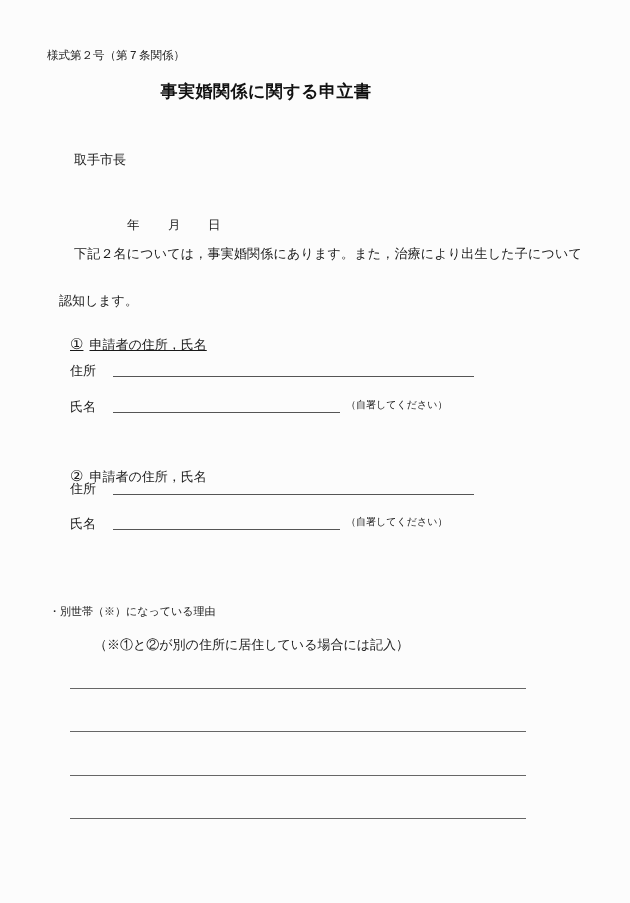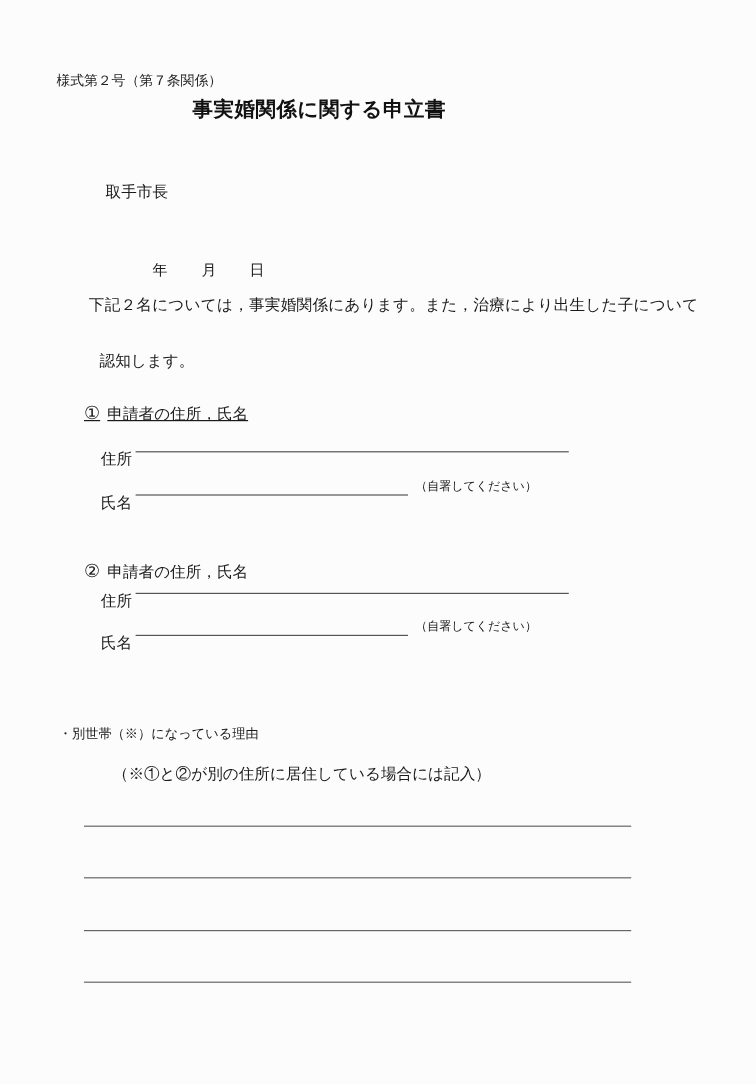--- a/index.html
+++ b/index.html
@@ -9,33 +9,33 @@
     }
     body {
       width: 630px;
       height: 903px;
       position: relative;
       overflow: hidden;
       color: #1a1a1a;
       font-family: "DejaVu Serif", "Liberation Serif", serif;
     }
     .abs { position: absolute; white-space: nowrap; }
-    .form-no { left: 47px; top: 48px; font-size: 11.5px; color: #222; margin-top: 12px; }
+    .form-no { left: 47px; top: 48px; font-size: 11.5px; color: #222; }
     .title {
       left: 0; width: 532px; top: 80px; text-align: center;
       font-family: "DejaVu Sans", "Liberation Sans", sans-serif;
       font-size: 17px; font-weight: bold; letter-spacing: 0.5px; color: #111;
     }
-    .addressee { left: 74px; top: 151px; font-size: 13px; margin-left: 14px; }
+    .addressee { left: 74px; top: 151px; font-size: 13px; }
     .date { top: 217px; font-size: 12.5px; }
     .para1 { left: 74px; top: 245px; font-size: 13px; letter-spacing: 0.2px; }
-    .para2 { left: 59px; top: 292px; font-size: 13px; margin-left: 24px; }
+    .para2 { left: 59px; top: 292px; font-size: 13px; }
     .sec-head { left: 70px; font-size: 13px; }
     .sec-head .num { font-size: 15px; margin-right: 6px; }
-    .lbl { left: 84px; font-size: 13px; margin-top: 12px; }
+    .lbl { left: 70px; font-size: 13px; }
     .uline { position: absolute; height: 0; border-top: 1px solid #555; }
     .sign-note { font-size: 10px; }
     .reason-head { left: 49px; top: 604px; font-size: 11px; }
     .reason-note { left: 94px; top: 636px; font-size: 13px; }
     .rline { position: absolute; left: 70px; width: 456px; height: 0; border-top: 1px solid #666; }
   </style>
 </head>
 <body>
 
 <div class="abs form-no">様式第２号（第７条関係）</div>

